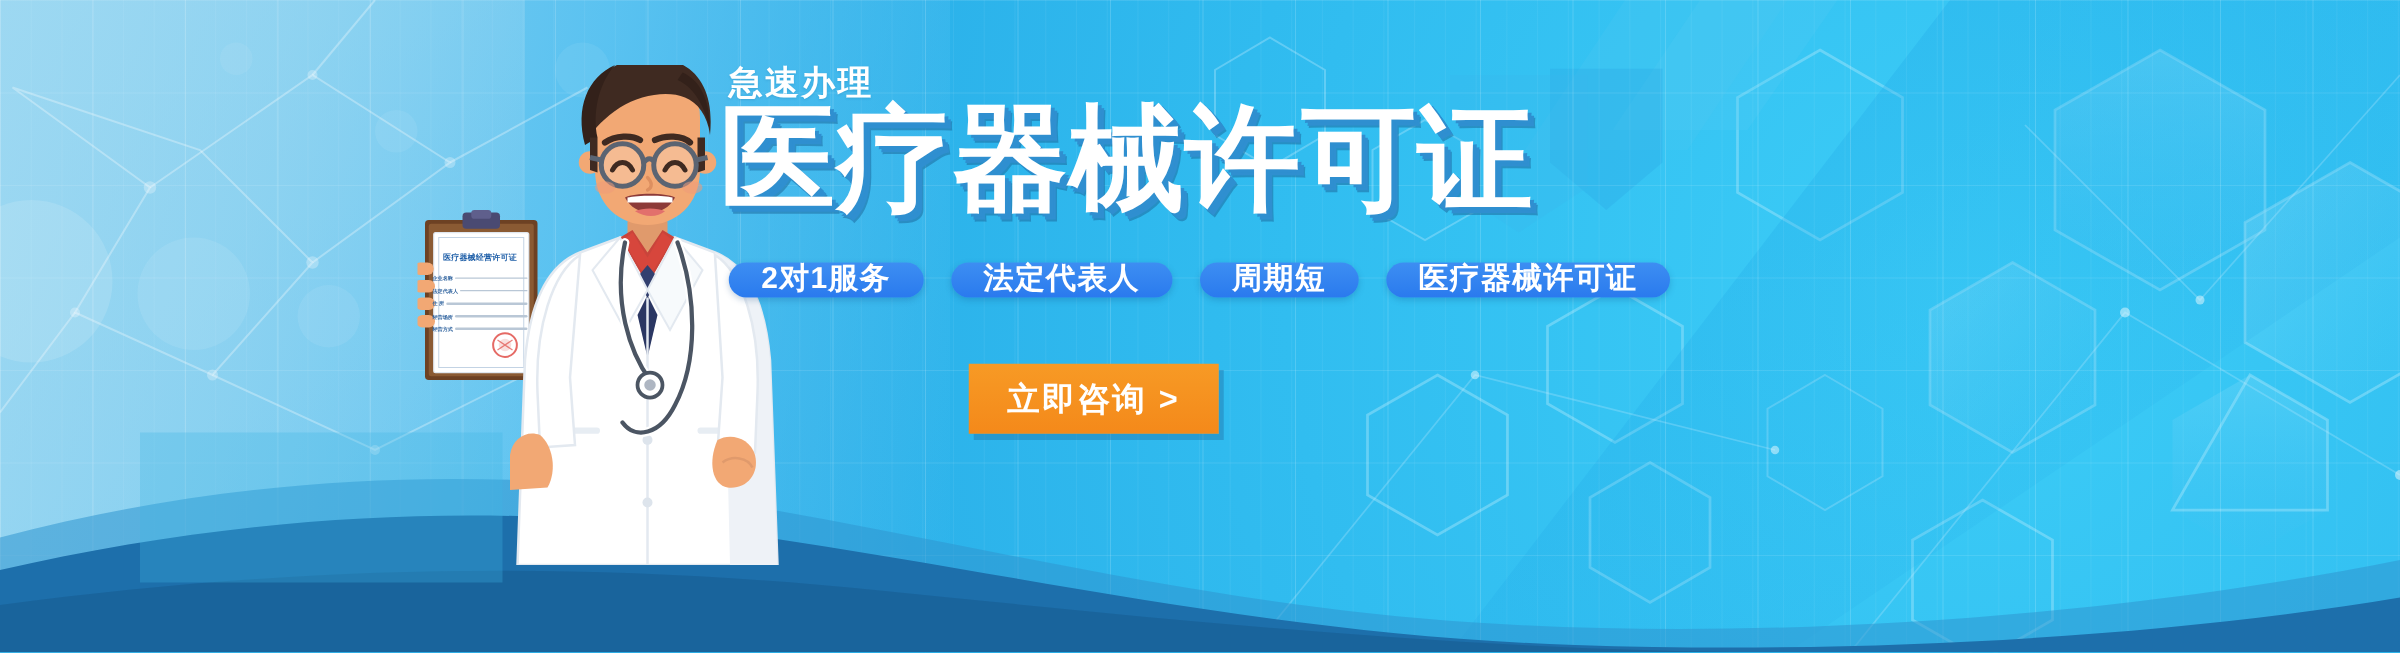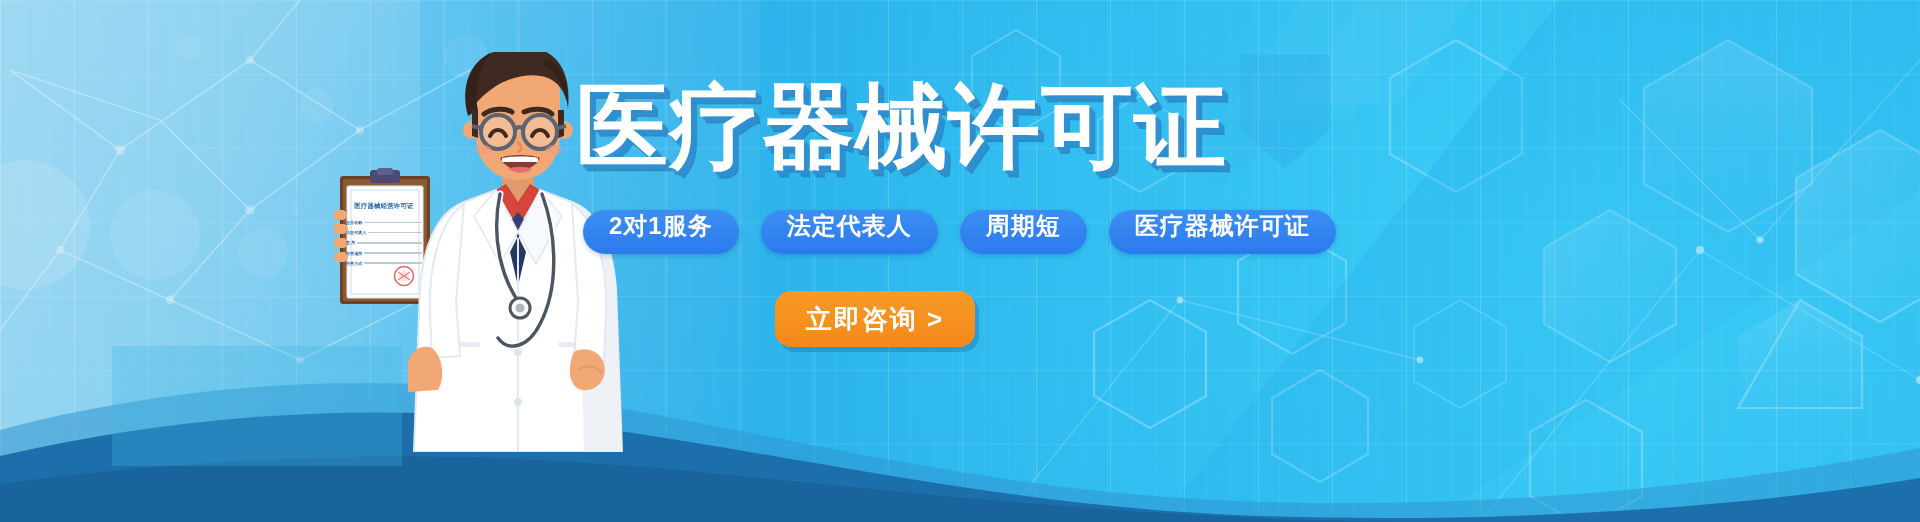--- a/index.html
+++ b/index.html
@@ -87,33 +87,33 @@
       3px 3px 0 #2f8fd0,
       5px 5px 0 #2f8fd0,
       6px 7px 0 rgba(29,108,160,.55);
   }
 
   .pills{
     position:absolute; left:583px; top:210px;
     display:flex; align-items:center; gap:22px;
   }
   .pill{
-    height:44px; padding:0 26px;
-    display:flex; align-items:flex-start; justify-content:center;
+    height:28px; padding:0 26px;
+    display:flex; align-items:flex-end; justify-content:center;
     border-radius:22px;
     background:linear-gradient(180deg,#3d8ef2 0%, #2a7aee 100%);
     color:#ffffff; font-size:24px; font-weight:700;
     letter-spacing:1px;
     box-shadow:0 2px 5px rgba(15,70,130,.25);
   }
 
   .cta{
     position:absolute; left:775px; top:291px;
     width:200px; height:56px;
-    border-radius:16px;
+    border-radius:0;
     background:linear-gradient(180deg,#f79a25 0%, #f4891a 100%);
     color:#ffffff; font-size:26px; font-weight:700; letter-spacing:2px;
     display:flex; align-items:center; justify-content:center;
     box-shadow:4px 5px 0 rgba(32,110,165,.40);
     cursor:pointer;
     border:none;
     font-family:"Liberation Sans","DejaVu Sans",sans-serif;
   }
 
   
@@ -385,20 +385,21 @@
       <path d="M110,90 C114,94 114,98 110,100" stroke="#dd8f60" stroke-width="2.6" fill="none" stroke-linecap="round"></path>
 
       <path d="M92,106 C100,122 124,122 132,106 C124,102 100,102 92,106 Z" fill="#8c3a38"></path>
       <path d="M94,106 C102,104 124,104 130,106 L130,110 L94,110 Z" fill="#ffffff"></path>
       <path d="M100,117 C108,122 118,122 124,117 C118,114 106,114 100,117 Z" fill="#e2706c"></path>
     </svg>
   </div>
 
   <div class="content">
 
+    <div class="eyebrow">急速办理</div>
 
     <div class="headline">
       <span class="hl-main">医疗器械许可证</span>
     </div>
 
     <div class="pills">
       <div class="pill">
         <span>2对1服务</span>
       </div>
       <div class="pill">

